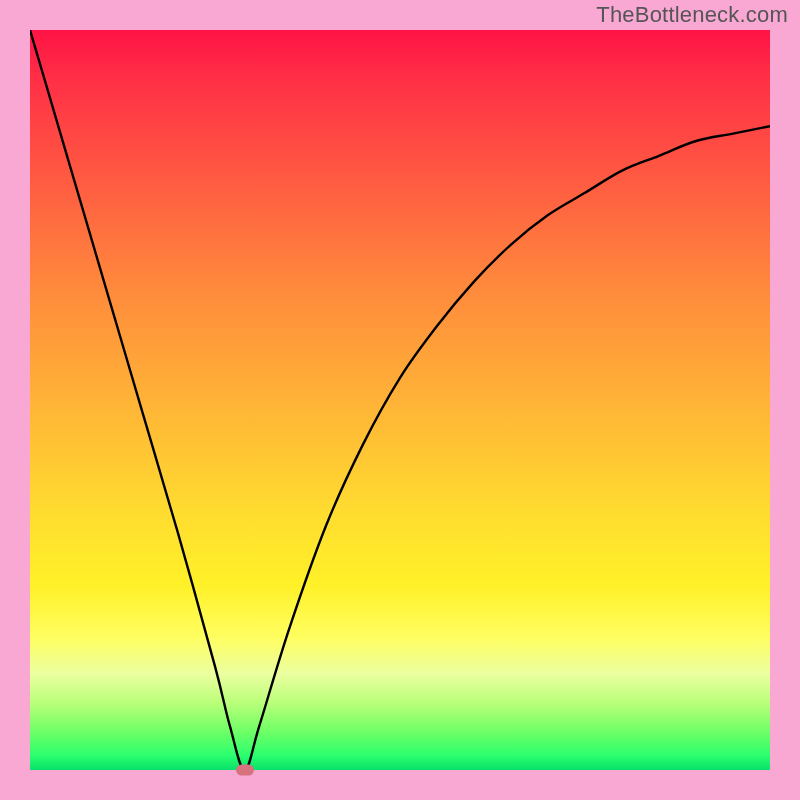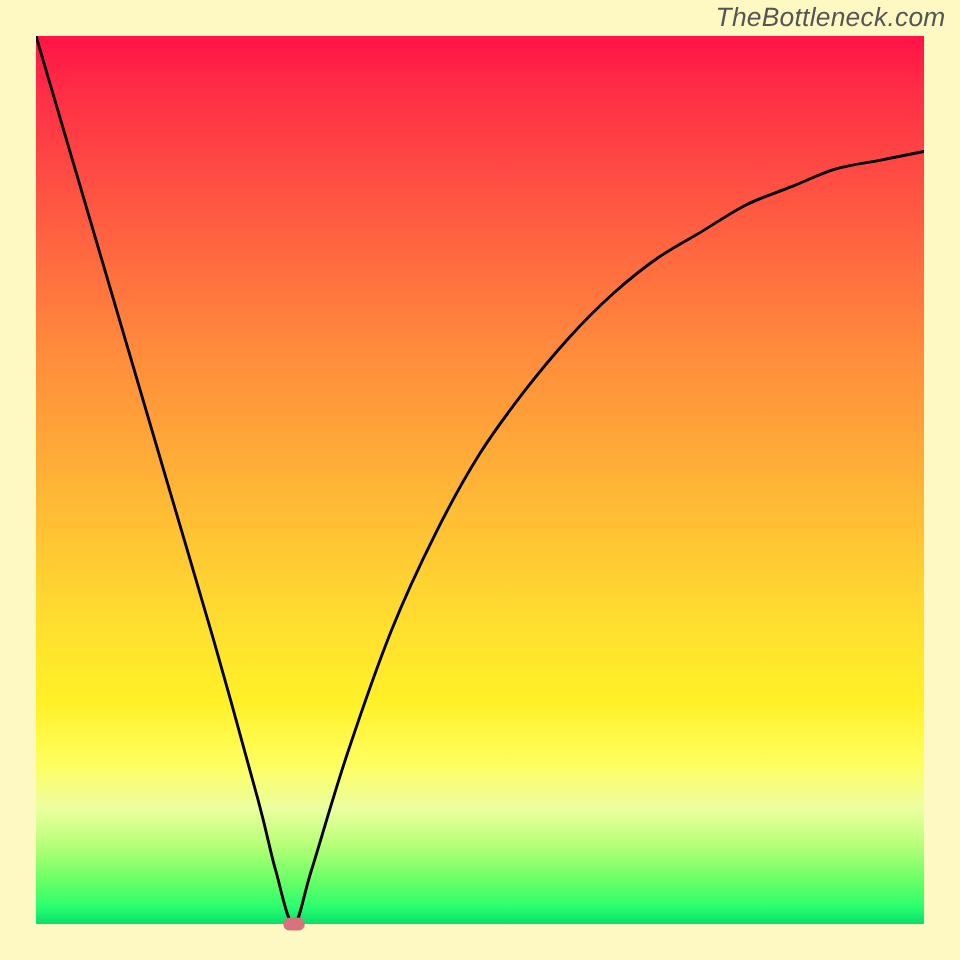--- a/index.html
+++ b/index.html
@@ -8,22 +8,21 @@
     width: 800px;
     height: 800px;
     background: #000;
     font-family: Arial, Helvetica, sans-serif;
     overflow: hidden;
   }
   .wrap {
     position: relative;
     width: 800px;
     height: 800px;
-    background: #fef9c3;
-    font-style: italic;
+    background: #f9a8d4;
   }
   .attribution {
     position: absolute;
     top: 2px;
     right: 12px;
     color: #555;
     font-size: 22px;
     font-weight: 400;
     letter-spacing: 0.2px;
     font-family: Arial, Helvetica, sans-serif;

